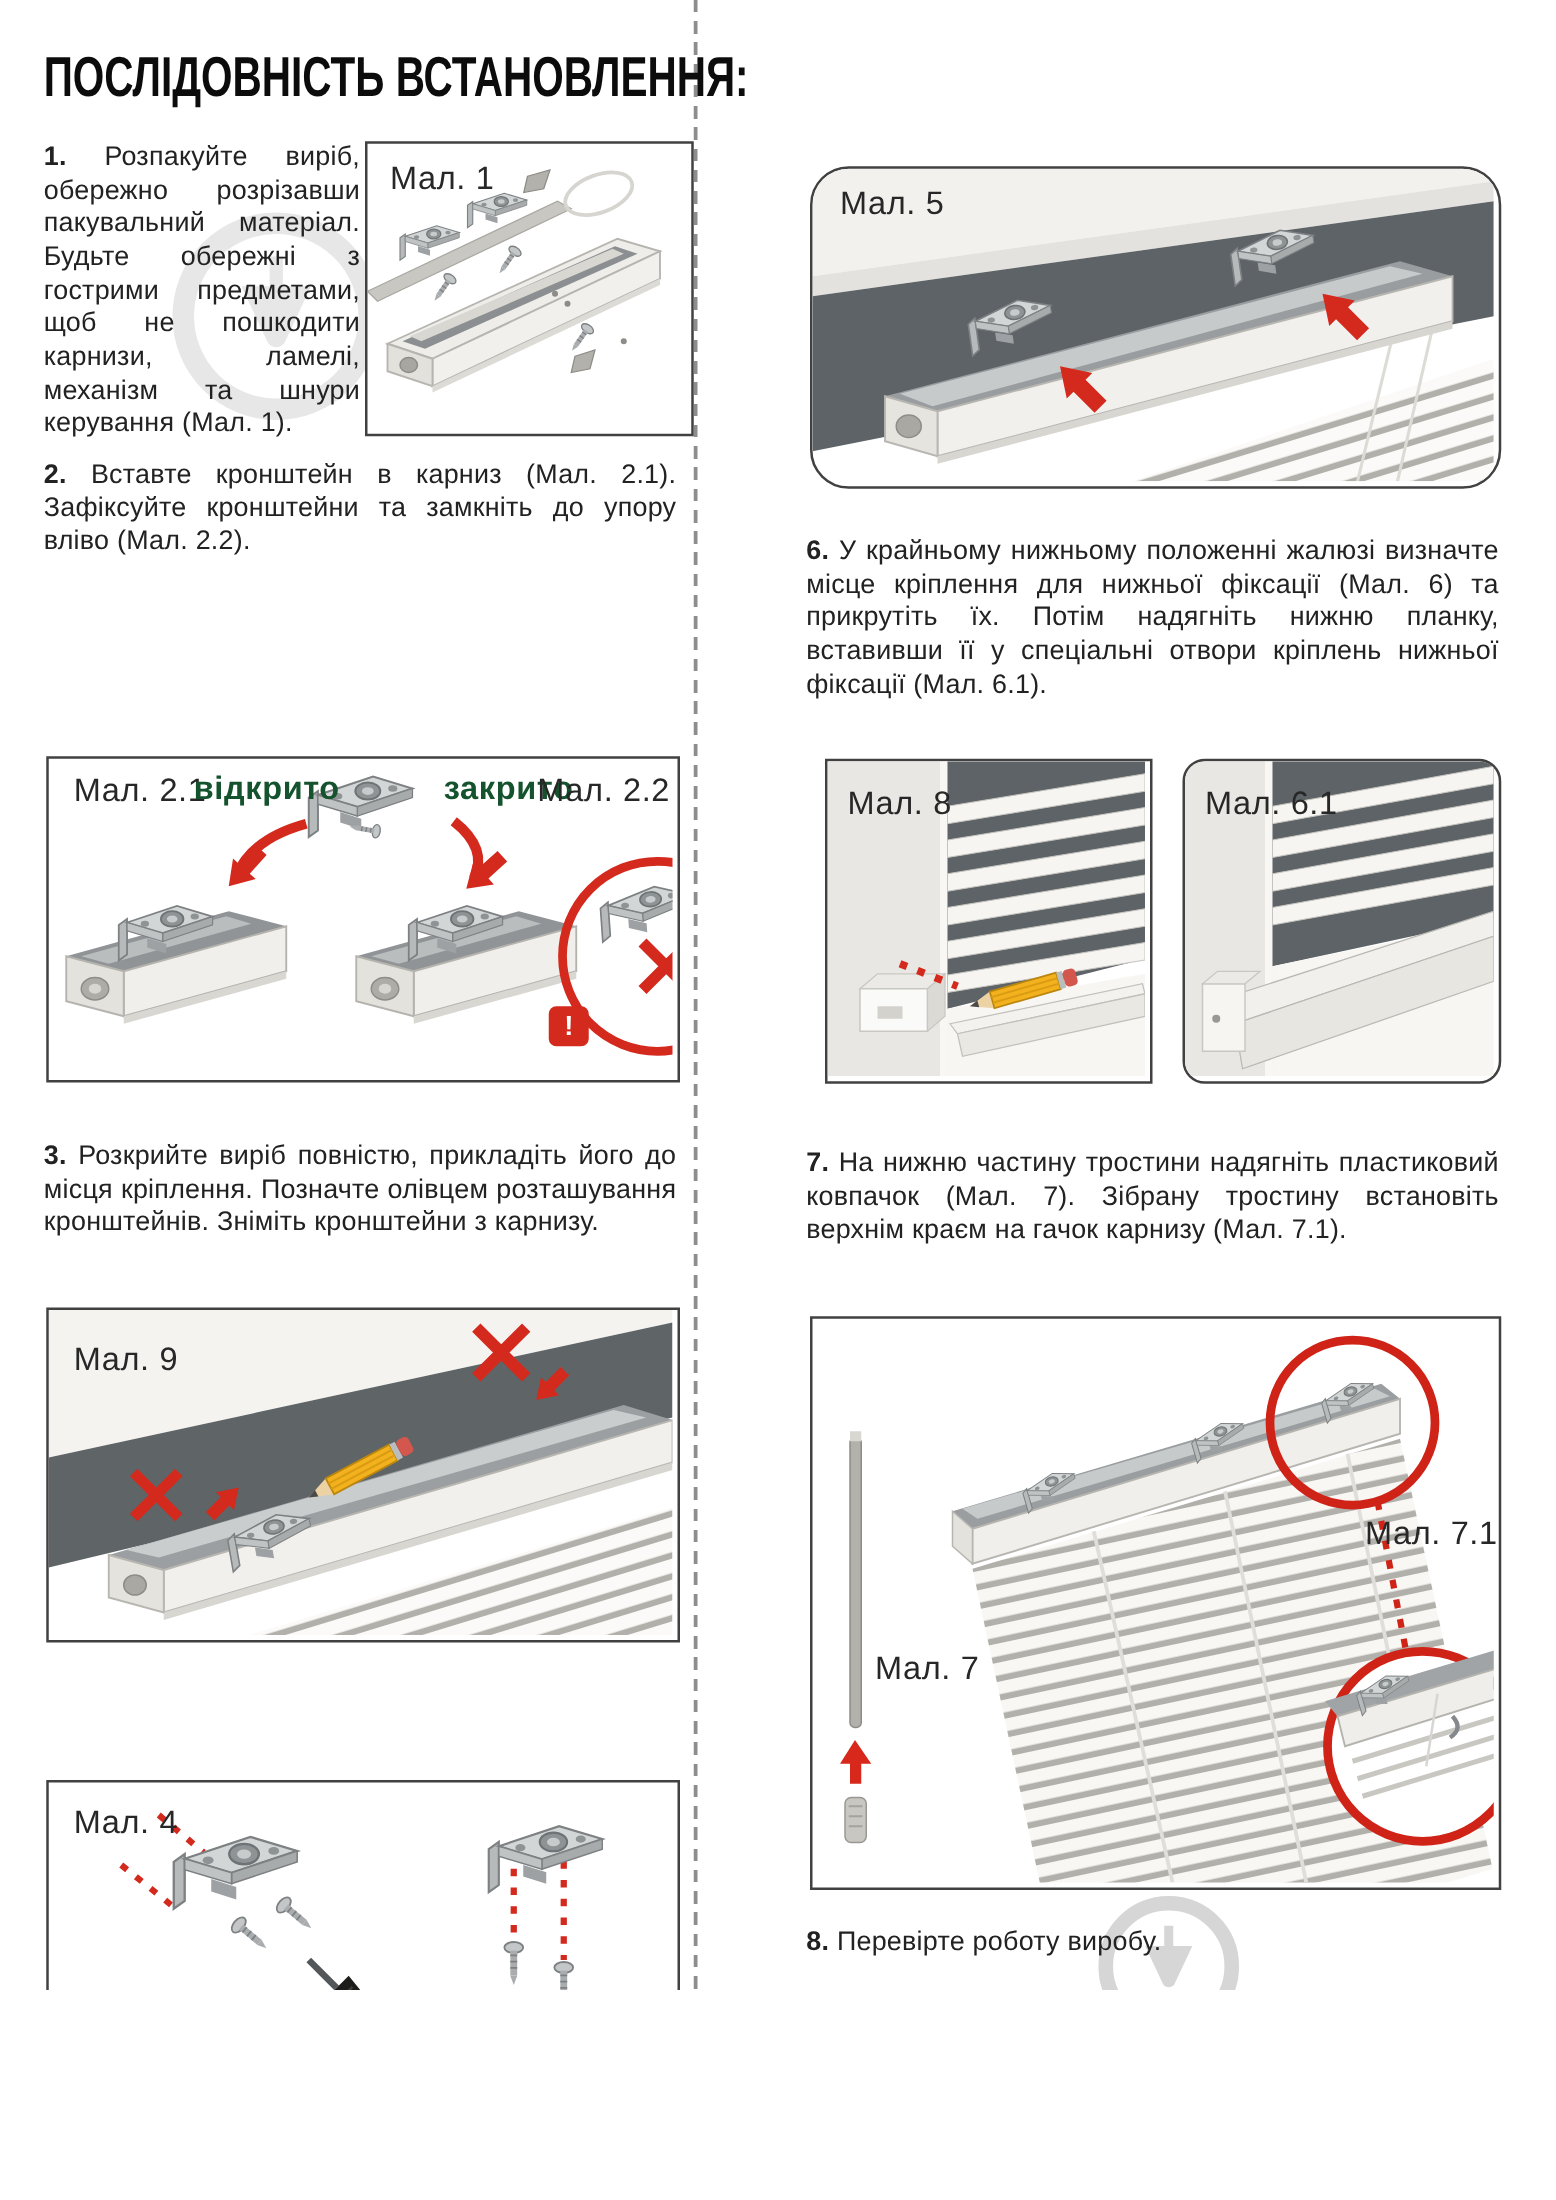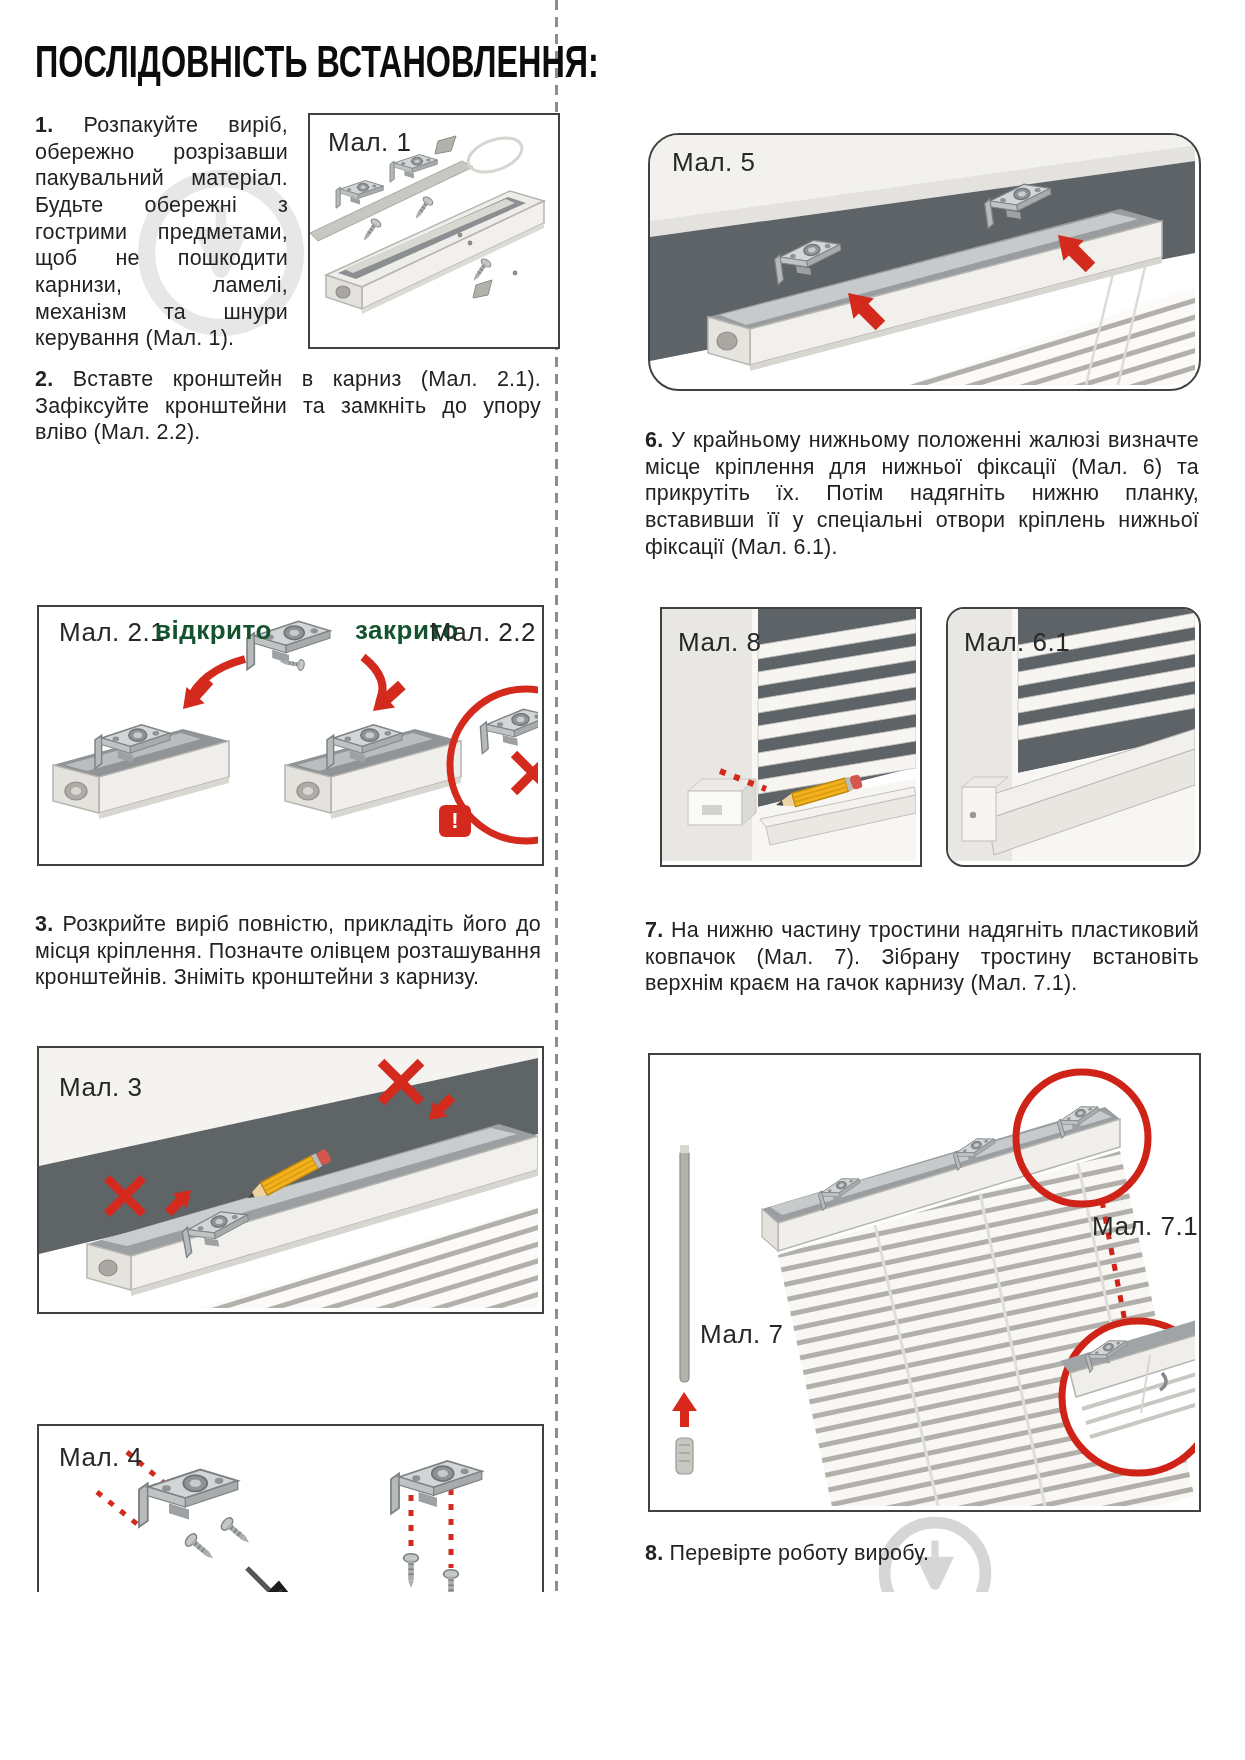--- a/index.html
+++ b/index.html
@@ -18,21 +18,21 @@
   .s3{left:35px;top:911px;width:506px;}
   .s4{left:35px;top:1337px;width:506px;}
   .s5{left:645px;top:44px;width:556px;}
   .s6{left:645px;top:427px;width:554px;}
   .s7{left:645px;top:917px;width:554px;}
   .s8{left:645px;top:1540px;width:554px;}
   .fig{position:absolute;border:2px solid #414141;background:#fff;overflow:hidden;z-index:1;}
   .fig svg.art{position:absolute;left:0;top:0;}
   .fig-label{position:absolute;font-size:26px;color:#272727;letter-spacing:.5px;z-index:3;white-space:nowrap;}
   .fig-label.red{color:#14532d;font-weight:700;text-align:center;}
-  .f1{left:308px;top:113px;width:248px;height:232px;}
+  .f1{left:292px;top:113px;width:248px;height:232px;padding-left:11px;}
   .f2{left:37px;top:605px;width:503px;height:257px;}
   .f3{left:37px;top:1046px;width:503px;height:264px;}
   .f4{left:37px;top:1424px;width:503px;height:260px;text-decoration:underline;}
   .f5{left:648px;top:133px;width:549px;height:254px;border-radius:31px;}
   .f6{left:660px;top:607px;width:258px;height:256px;}
   .f61{left:946px;top:607px;width:251px;height:256px;border-radius:18px;}
   .f7{left:648px;top:1053px;width:549px;height:455px;}
   .warnbadge{display:inline-block;width:21px;height:21px;background:#d42a1e;color:#fff;
              border-radius:4px;text-align:center;font-weight:700;font-size:15px;line-height:21px;
              vertical-align:1px;margin-right:5px;}
@@ -209,21 +209,21 @@
       <polygon points="48,196 92,208 92,242 48,230" fill="#e5e3de" stroke="#b8b6b1" stroke-width="1.5"></polygon>
       <ellipse cx="69" cy="220" rx="9" ry="8" fill="#aaa8a3" stroke="#8e8c87" stroke-width="1.2"></ellipse>
       <polygon points="92,242 499,122 499,128 92,248" fill="#d8d6d1"></polygon>
       <use href="#g-bracket" transform="translate(140,166) scale(0.85) rotate(-10)"></use>
       <use href="#g-pencil" transform="translate(208,150) rotate(-28) scale(1.2)"></use>
       <use href="#g-xmark" transform="translate(362,34) scale(1.05)"></use>
       <use href="#g-arrow" transform="translate(390,72) rotate(-45) scale(0.6)"></use>
       <use href="#g-xmark" transform="translate(86,148) scale(0.95)"></use>
       <use href="#g-arrow" transform="translate(152,142) rotate(135) scale(0.6)"></use>
     </svg>
-    <div class="fig-label" style="left:20px;top:24px">Мал. 3</div>
+    <div class="fig-label" style="left:20px;top:24px">Мал. 9</div>
   </div>
 
 
   <div class="fig f4">
     <svg class="art" width="499" height="256" viewBox="0 0 499 256">
       <line x1="88" y1="26" x2="124" y2="56" stroke="#d42a1e" stroke-width="5" stroke-dasharray="6 9"></line>
       <line x1="58" y1="66" x2="98" y2="98" stroke="#d42a1e" stroke-width="5" stroke-dasharray="6 9"></line>
       <use href="#g-bracket" transform="translate(100,36) scale(1.25)"></use>
       <use href="#g-screw" transform="translate(152,114) rotate(-50) scale(1.2)"></use>
       <use href="#g-screw" transform="translate(188,98) rotate(-50) scale(1.2)"></use>

